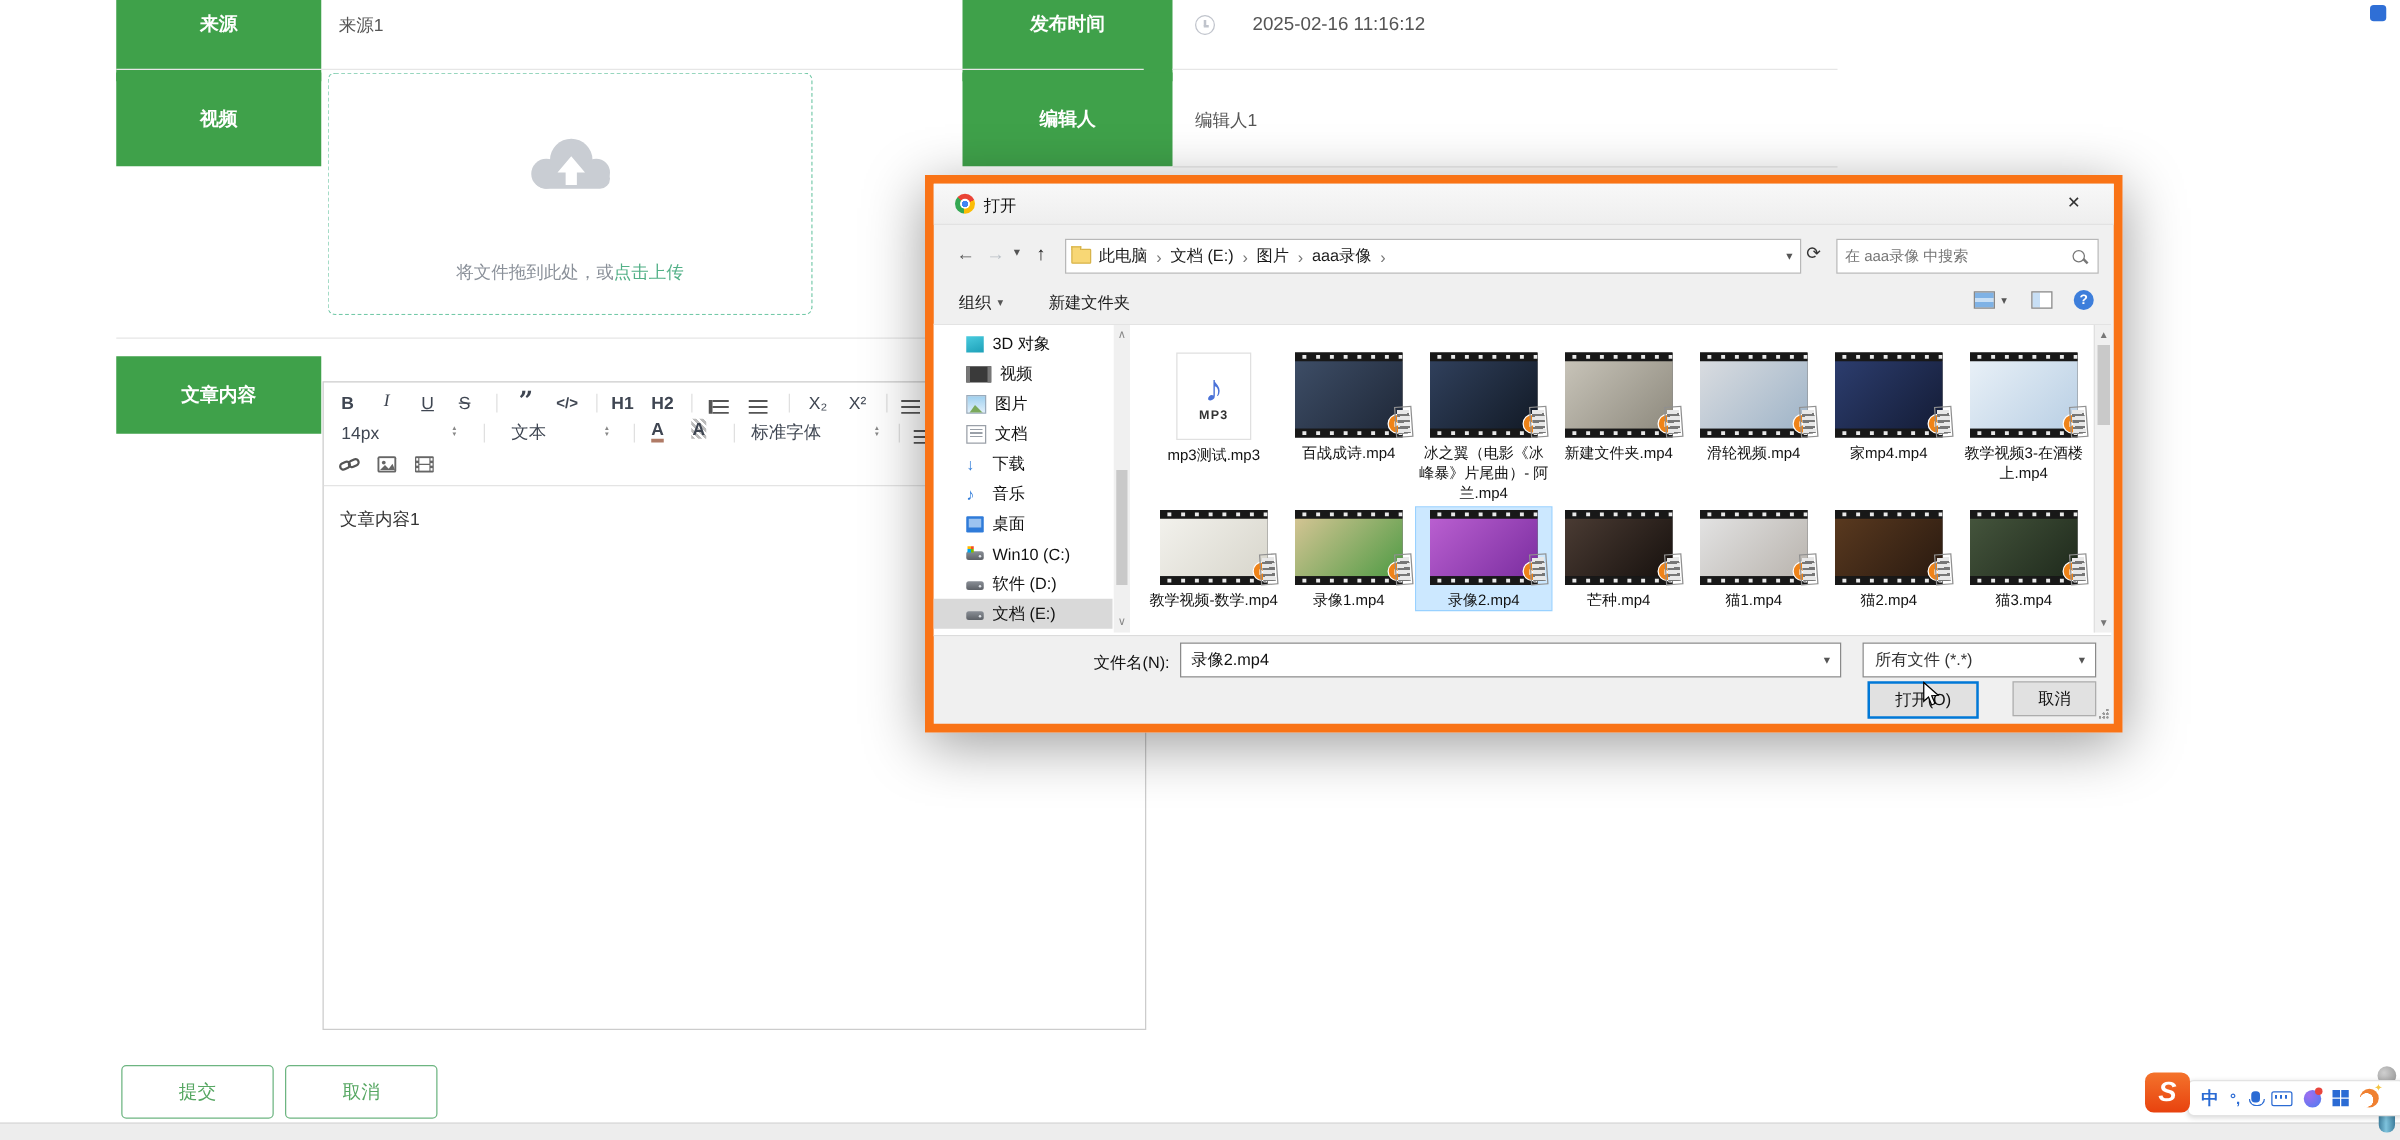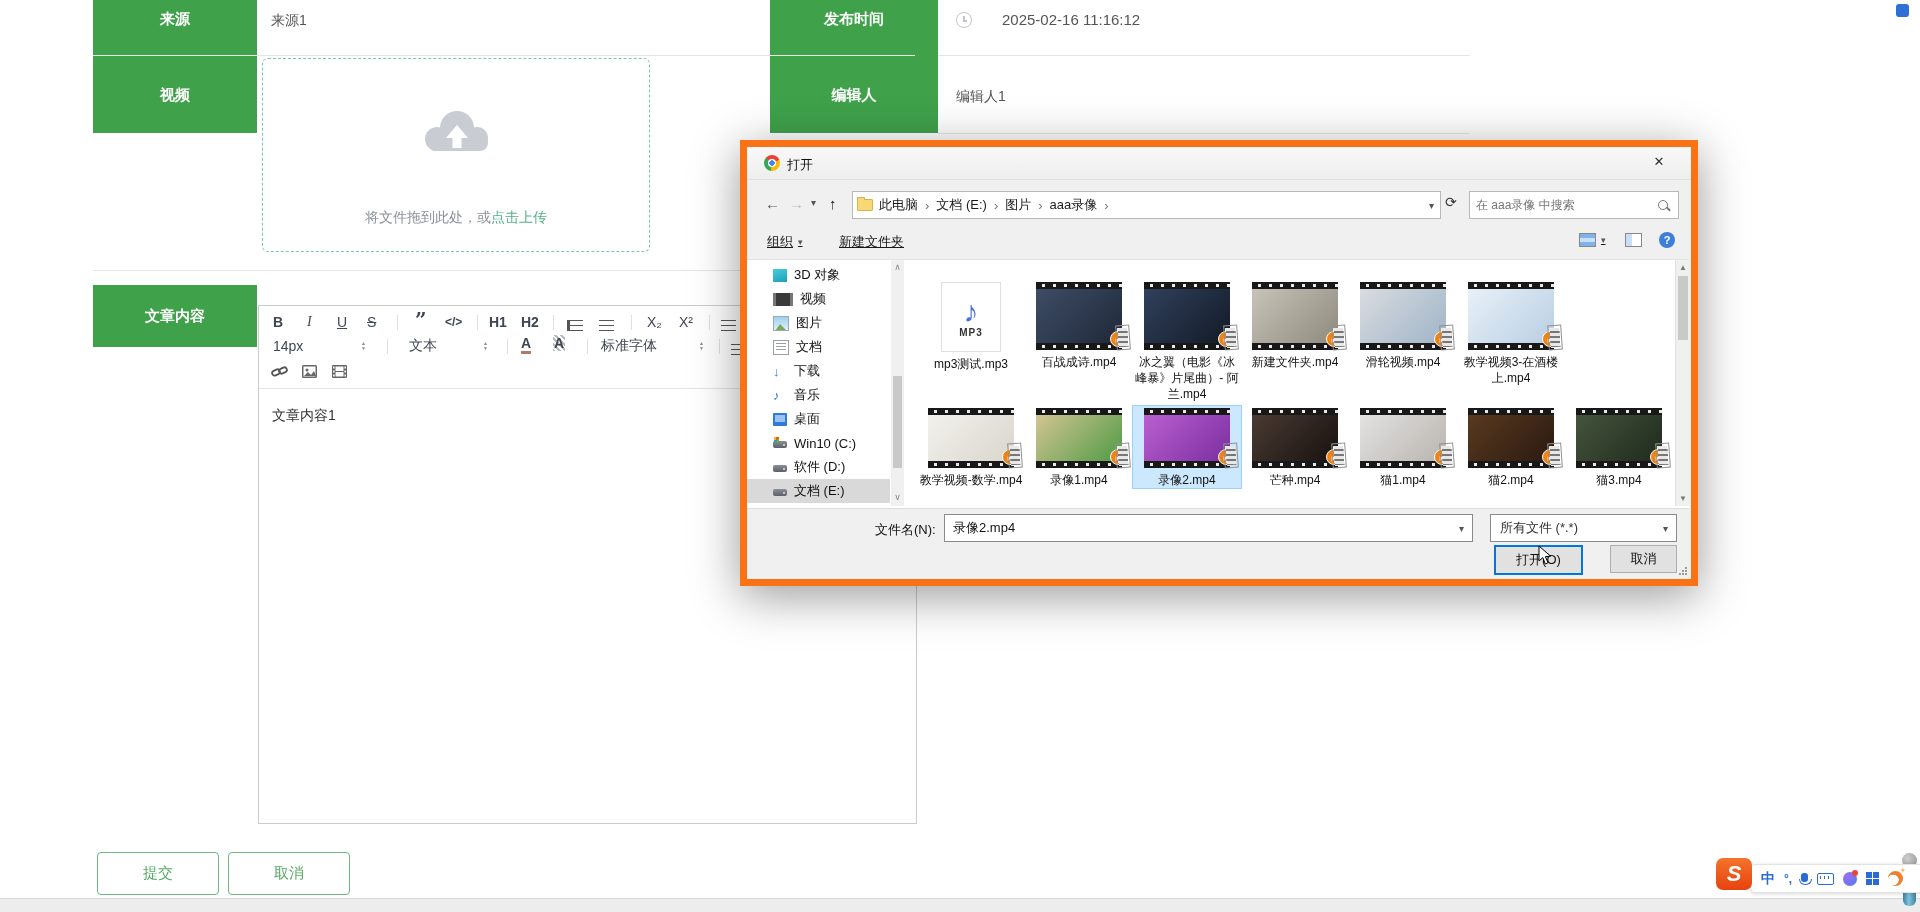--- a/index.html
+++ b/index.html
@@ -40,21 +40,21 @@
   .chrome::after{content:"";position:absolute;left:4px;top:4px;width:8px;height:8px;border-radius:50%;
      background:radial-gradient(circle at 50% 50%,#4285f4 0 45%,#fff 46% 100%);}
   .navglyph{font-size:15px;}
   .addrbox,.searchbox{background:#fff;border:1px solid #b8b8b8;display:flex;align-items:center;font-size:13px;}
   .crumb{display:flex;align-items:center;color:#1a1a1a;white-space:nowrap;cursor:pointer;}
   .crumb::after{content:"›";color:#777;margin:0 7px;font-size:13px;}
   .folder{width:14px;height:10px;background:#f8d775;border:1px solid #d8b44a;border-radius:1px;position:relative;margin:0 6px 0 4px;}
   .folder::before{content:"";position:absolute;left:-1px;top:-3px;width:6px;height:2px;background:#f8d775;border:1px solid #d8b44a;border-bottom:none;}
   .mag{width:8px;height:8px;border:1.5px solid #777;border-radius:50%;position:relative;display:inline-block;}
   .mag::after{content:"";position:absolute;left:7px;top:7px;width:5px;height:1.5px;background:#777;transform:rotate(45deg);}
-  .cmdtxt{font-size:13px;color:#1a1a1a;display:flex;align-items:center;gap:5px;cursor:pointer;text-decoration:underline;}
+  .cmdtxt{font-size:13px;color:#1a1a1a;display:flex;align-items:center;gap:5px;cursor:pointer;}
   .whitearea{background:#fff;border-top:1px solid #e3e3e3;border-bottom:1px solid #dcdcdc;}
   
   .side-item{position:relative;height:24px;display:flex;align-items:center;font-size:13px;color:#111;cursor:pointer;padding-left:26px;gap:7px;}
   .side-item.selected{background:#d9d9d9;}
   .sic{width:14px;height:13px;display:inline-block;position:relative;flex:none;}
   .ic-cube{background:linear-gradient(160deg,#49cbde,#1da0b8);}
   .ic-film{background:#3a3a3a;border-left:3px solid #777;border-right:3px solid #777;}
   .ic-picture{background:linear-gradient(#9fd0ef,#dfeffb);position:relative;overflow:hidden;border:1px solid #9ab;}
   .ic-picture::after{content:"";position:absolute;left:1px;bottom:-1px;border-left:5px solid transparent;border-right:7px solid transparent;border-bottom:7px solid #7aa95c;}
   .ic-document{background:#fff;border:1px solid #9aa0a8;}
@@ -447,20 +447,30 @@
             <div class="thumb-img" style="background: linear-gradient(135deg, rgb(217, 220, 224), rgb(159, 180, 200));"></div>
             <div class="strip"></div>
           <span class="play">▶</span>
             <div class="peel"></div>
           </div>
         <div class="fname">滑轮视频.mp4</div>
       </div>
       <div class="cell">
         <div class="vthumb">
             <div class="strip"></div>
+            <div class="thumb-img" style="background: linear-gradient(135deg, rgb(44, 61, 110), rgb(20, 28, 54));"></div>
+            <div class="strip"></div>
+          <span class="play">▶</span>
+            <div class="peel"></div>
+          </div>
+        <div class="fname">家mp4.mp4</div>
+      </div>
+      <div class="cell">
+        <div class="vthumb">
+            <div class="strip"></div>
             <div class="thumb-img" style="background: linear-gradient(135deg, rgb(232, 240, 247), rgb(185, 207, 228));"></div>
             <div class="strip"></div>
           <span class="play">▶</span>
             <div class="peel"></div>
           </div>
         <div class="fname">教学视频3-在酒楼上.mp4</div>
       </div>
     </div>
 
     <div class="abs filerow r2" style="left:170px;top:146px;width:756px;">

